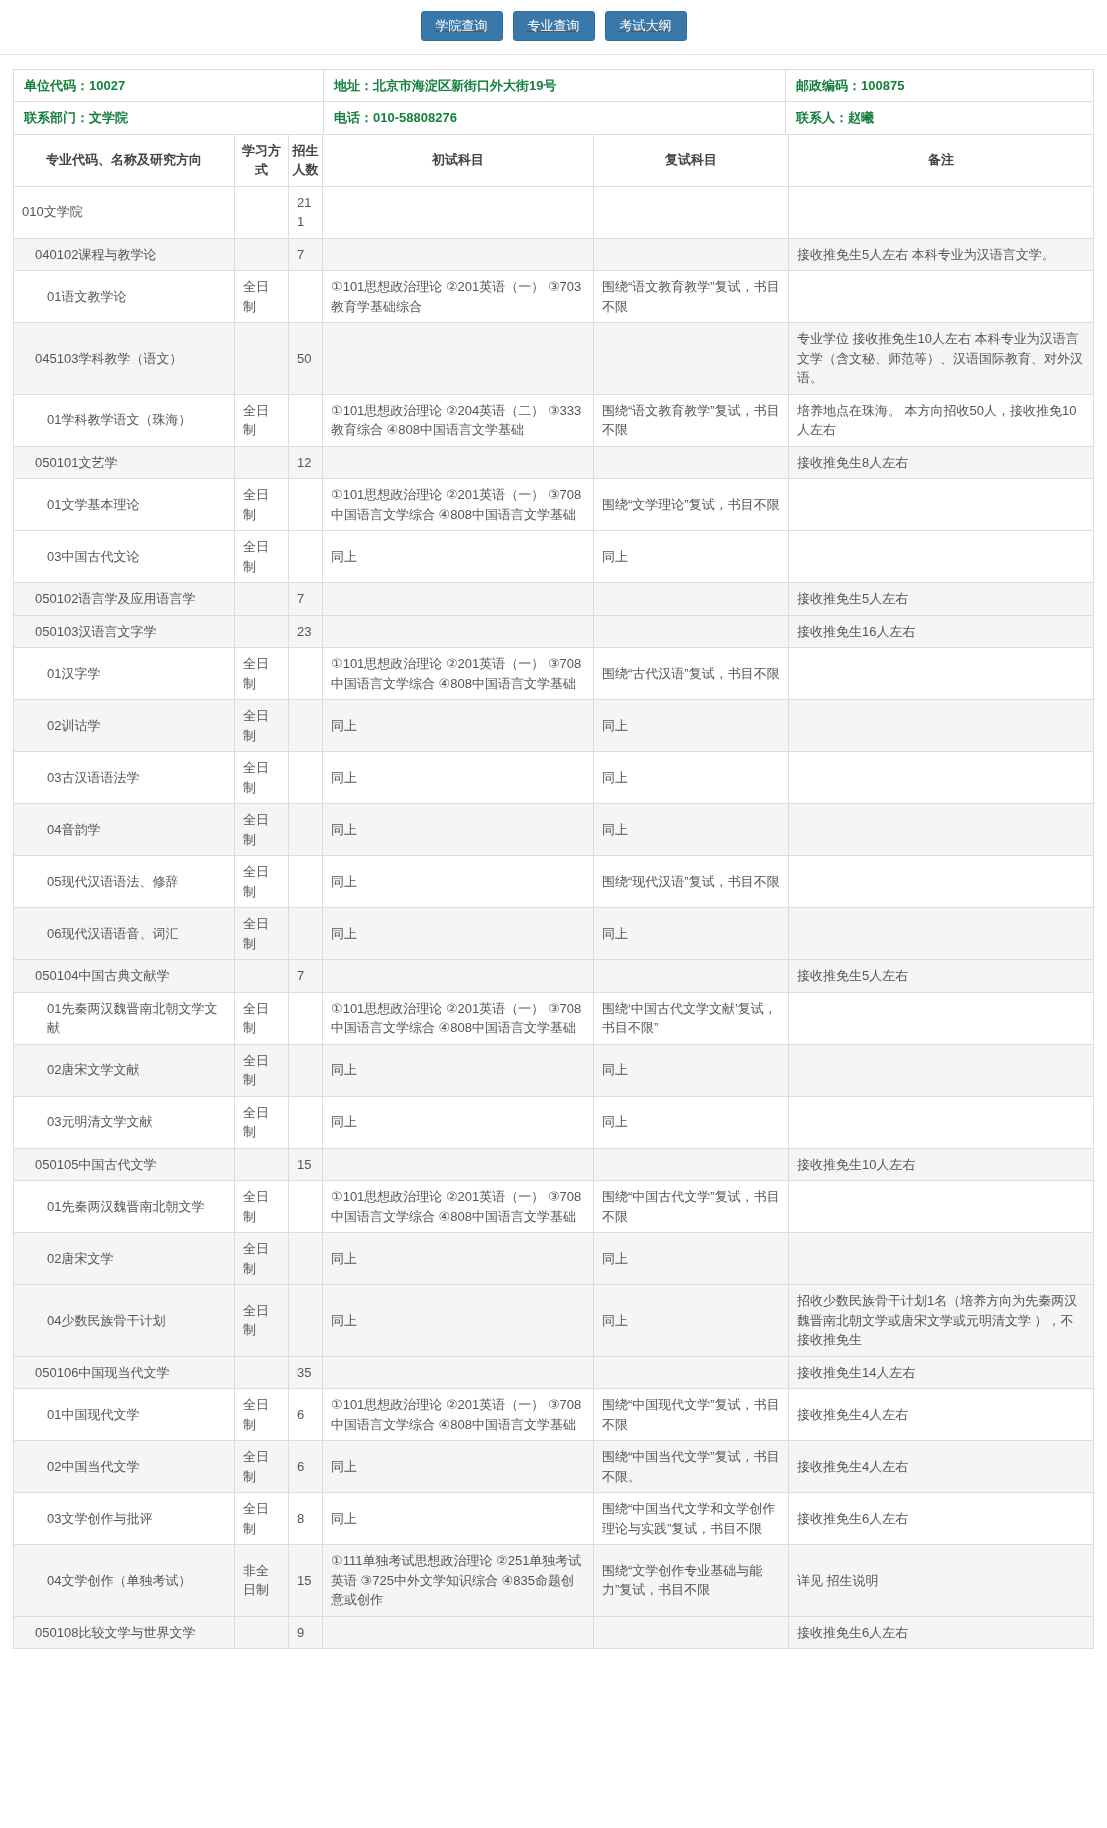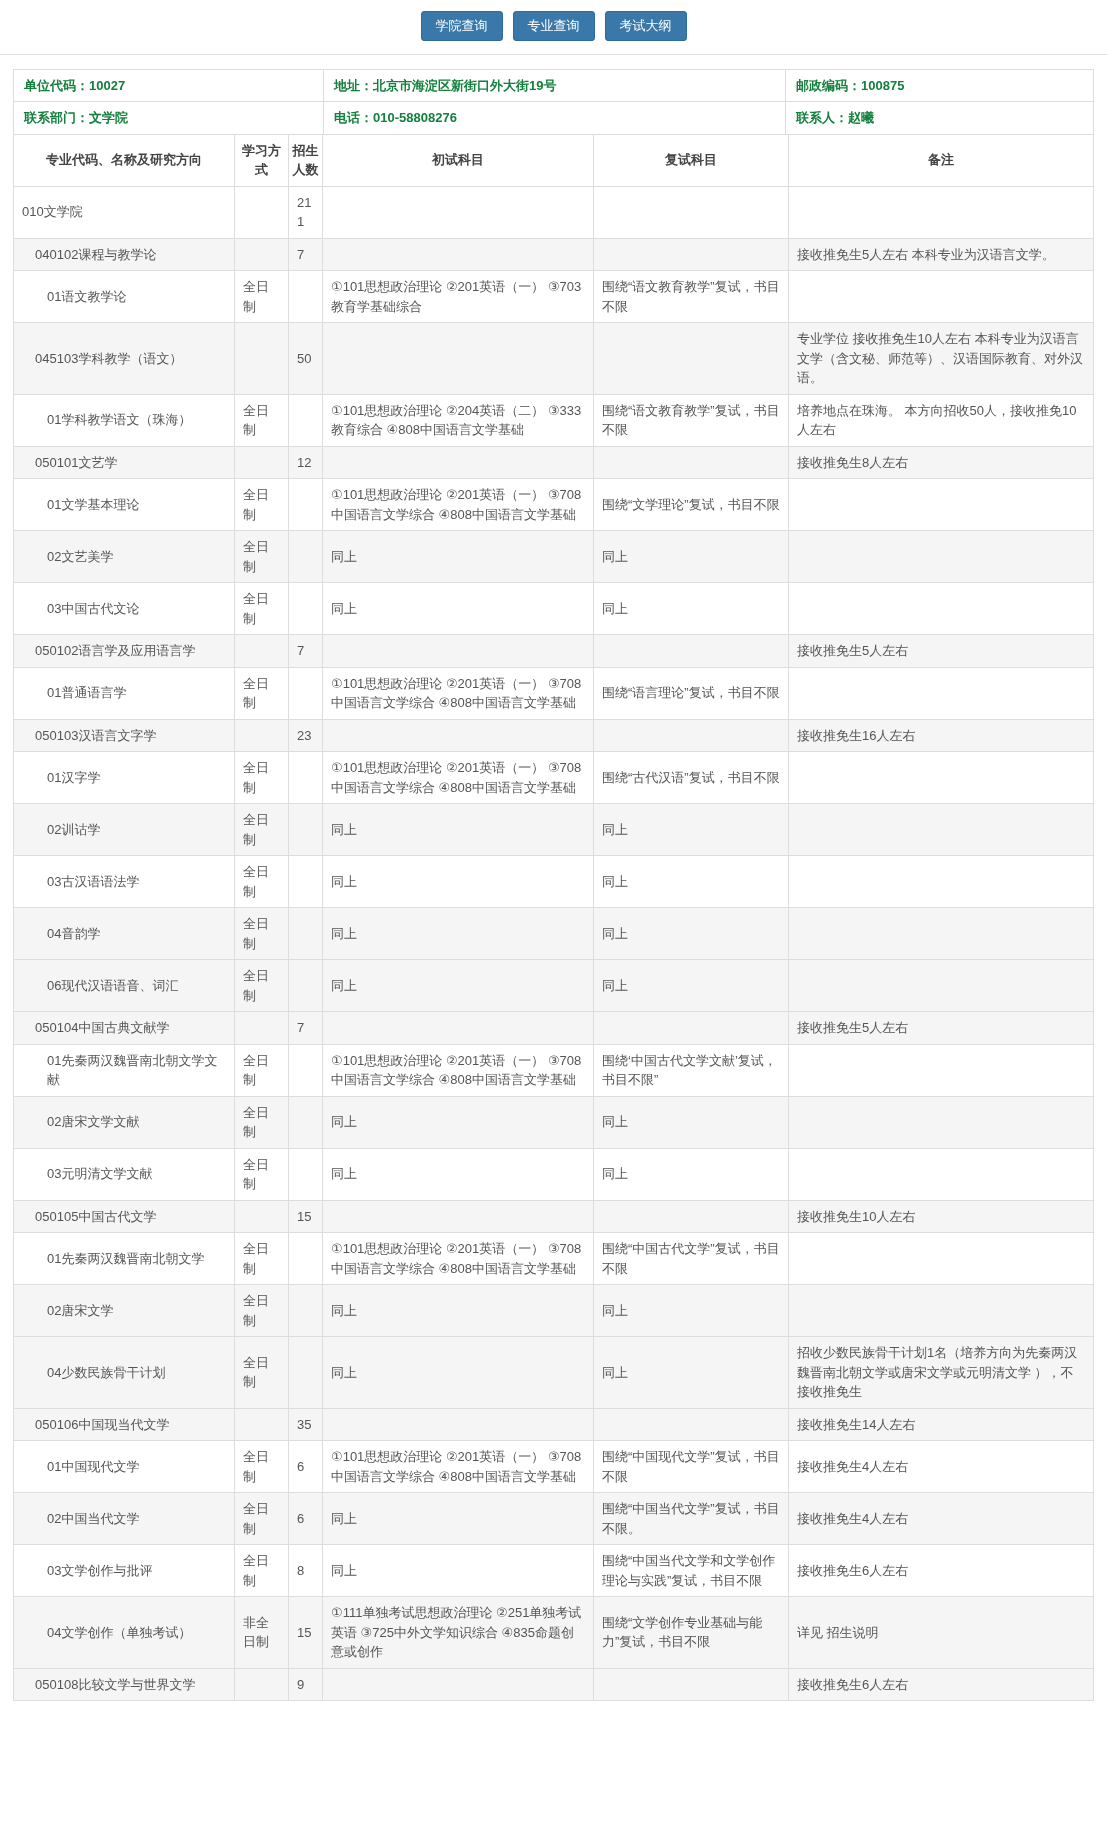--- a/index.html
+++ b/index.html
@@ -1,21 +1,21 @@
 <!DOCTYPE html>
 <html><head>
 <meta charset="utf-8">
 <style>
   html,body { margin:0; padding:0; background:#ffffff; }
   body {
     width:1107px; min-height:1828px;
     font-family:"Liberation Sans","DejaVu Sans",sans-serif;
     color:#555;
   }
-  .toolbar { display:flex; justify-content:center; gap:10px; padding:11px 0 13px 0; }
+  .toolbar { display:flex; justify-content:center; gap:10px; padding:11px 0 13px 0;text-decoration:underline; }
   .btn {
     background:#3978a9; color:#fff; border:1px solid #2e6c9a; border-radius:3px;
     padding:6px 14px; font-size:13px; cursor:pointer; line-height:1.2;
   }
   .divider { border-top:1px solid #e3e3e3; height:0; }
   .content { margin:14px 13px 0 13px; }
   table { border-collapse:collapse; width:100%; table-layout:fixed; }
   td, th {
     border:1px solid #dddddd; font-size:13px; line-height:1.5;
     vertical-align:middle; word-break:break-all; overflow-wrap:break-word;
@@ -129,52 +129,36 @@
           <td class="remark-cell">接收推免生8人左右</td>
         </tr>
         <tr class="lvl-sub">
           <td class="name-cell">01文学基本理论</td>
           <td class="study-mode-cell">全日制</td>
           <td class="enrollment-cell"></td>
           <td class="initial-exam-cell">①101思想政治理论 ②201英语（一） ③708中国语言文学综合 ④808中国语言文学基础</td>
           <td class="retest-cell">围绕“文学理论”复试，书目不限</td>
           <td class="remark-cell"></td>
         </tr>
-        <tr class="lvl-sub shaded">
-          <td class="name-cell">02文艺美学</td>
-          <td class="study-mode-cell">全日制</td>
-          <td class="enrollment-cell"></td>
-          <td class="initial-exam-cell">同上</td>
-          <td class="retest-cell">同上</td>
-          <td class="remark-cell"></td>
-        </tr>
         <tr class="lvl-sub">
           <td class="name-cell">03中国古代文论</td>
           <td class="study-mode-cell">全日制</td>
           <td class="enrollment-cell"></td>
           <td class="initial-exam-cell">同上</td>
           <td class="retest-cell">同上</td>
           <td class="remark-cell"></td>
         </tr>
         <tr class="lvl-section shaded">
           <td class="name-cell">050102语言学及应用语言学</td>
           <td class="study-mode-cell"></td>
           <td class="enrollment-cell">7</td>
           <td class="initial-exam-cell"></td>
           <td class="retest-cell"></td>
           <td class="remark-cell">接收推免生5人左右</td>
         </tr>
-        <tr class="lvl-sub">
-          <td class="name-cell">01普通语言学</td>
-          <td class="study-mode-cell">全日制</td>
-          <td class="enrollment-cell"></td>
-          <td class="initial-exam-cell">①101思想政治理论 ②201英语（一） ③708中国语言文学综合 ④808中国语言文学基础</td>
-          <td class="retest-cell">围绕“语言理论”复试，书目不限</td>
-          <td class="remark-cell"></td>
-        </tr>
         <tr class="lvl-section shaded">
           <td class="name-cell">050103汉语言文字学</td>
           <td class="study-mode-cell"></td>
           <td class="enrollment-cell">23</td>
           <td class="initial-exam-cell"></td>
           <td class="retest-cell"></td>
           <td class="remark-cell">接收推免生16人左右</td>
         </tr>
         <tr class="lvl-sub">
           <td class="name-cell">01汉字学</td>
@@ -199,20 +183,28 @@
           <td class="initial-exam-cell">同上</td>
           <td class="retest-cell">同上</td>
           <td class="remark-cell"></td>
         </tr>
         <tr class="lvl-sub shaded">
           <td class="name-cell">04音韵学</td>
           <td class="study-mode-cell">全日制</td>
           <td class="enrollment-cell"></td>
           <td class="initial-exam-cell">同上</td>
           <td class="retest-cell">同上</td>
+          <td class="remark-cell"></td>
+        </tr>
+        <tr class="lvl-sub">
+          <td class="name-cell">05现代汉语语法、修辞</td>
+          <td class="study-mode-cell">全日制</td>
+          <td class="enrollment-cell"></td>
+          <td class="initial-exam-cell">同上</td>
+          <td class="retest-cell">围绕“现代汉语”复试，书目不限</td>
           <td class="remark-cell"></td>
         </tr>
         <tr class="lvl-sub shaded">
           <td class="name-cell">06现代汉语语音、词汇</td>
           <td class="study-mode-cell">全日制</td>
           <td class="enrollment-cell"></td>
           <td class="initial-exam-cell">同上</td>
           <td class="retest-cell">同上</td>
           <td class="remark-cell"></td>
         </tr>

